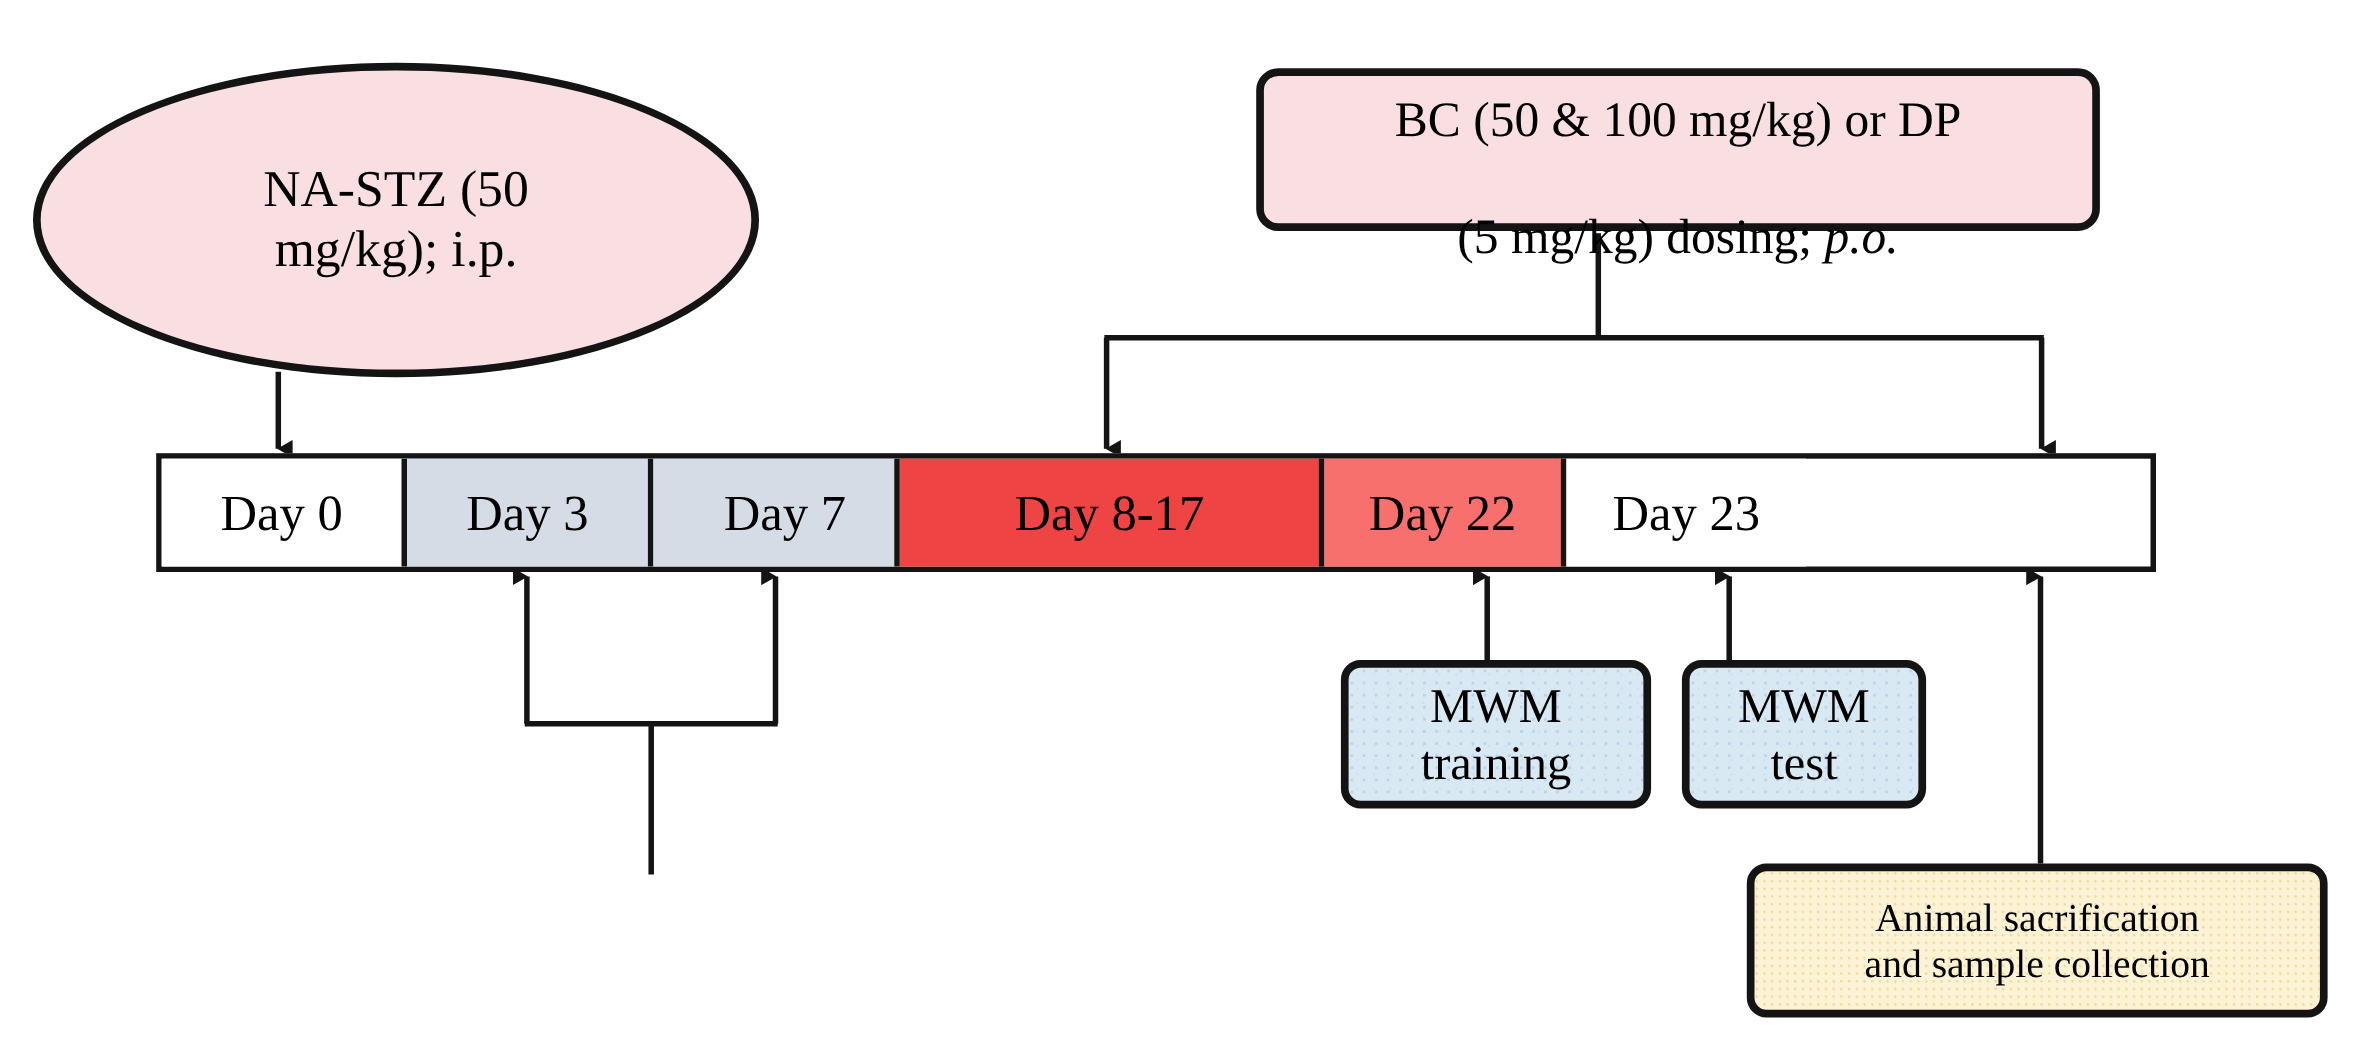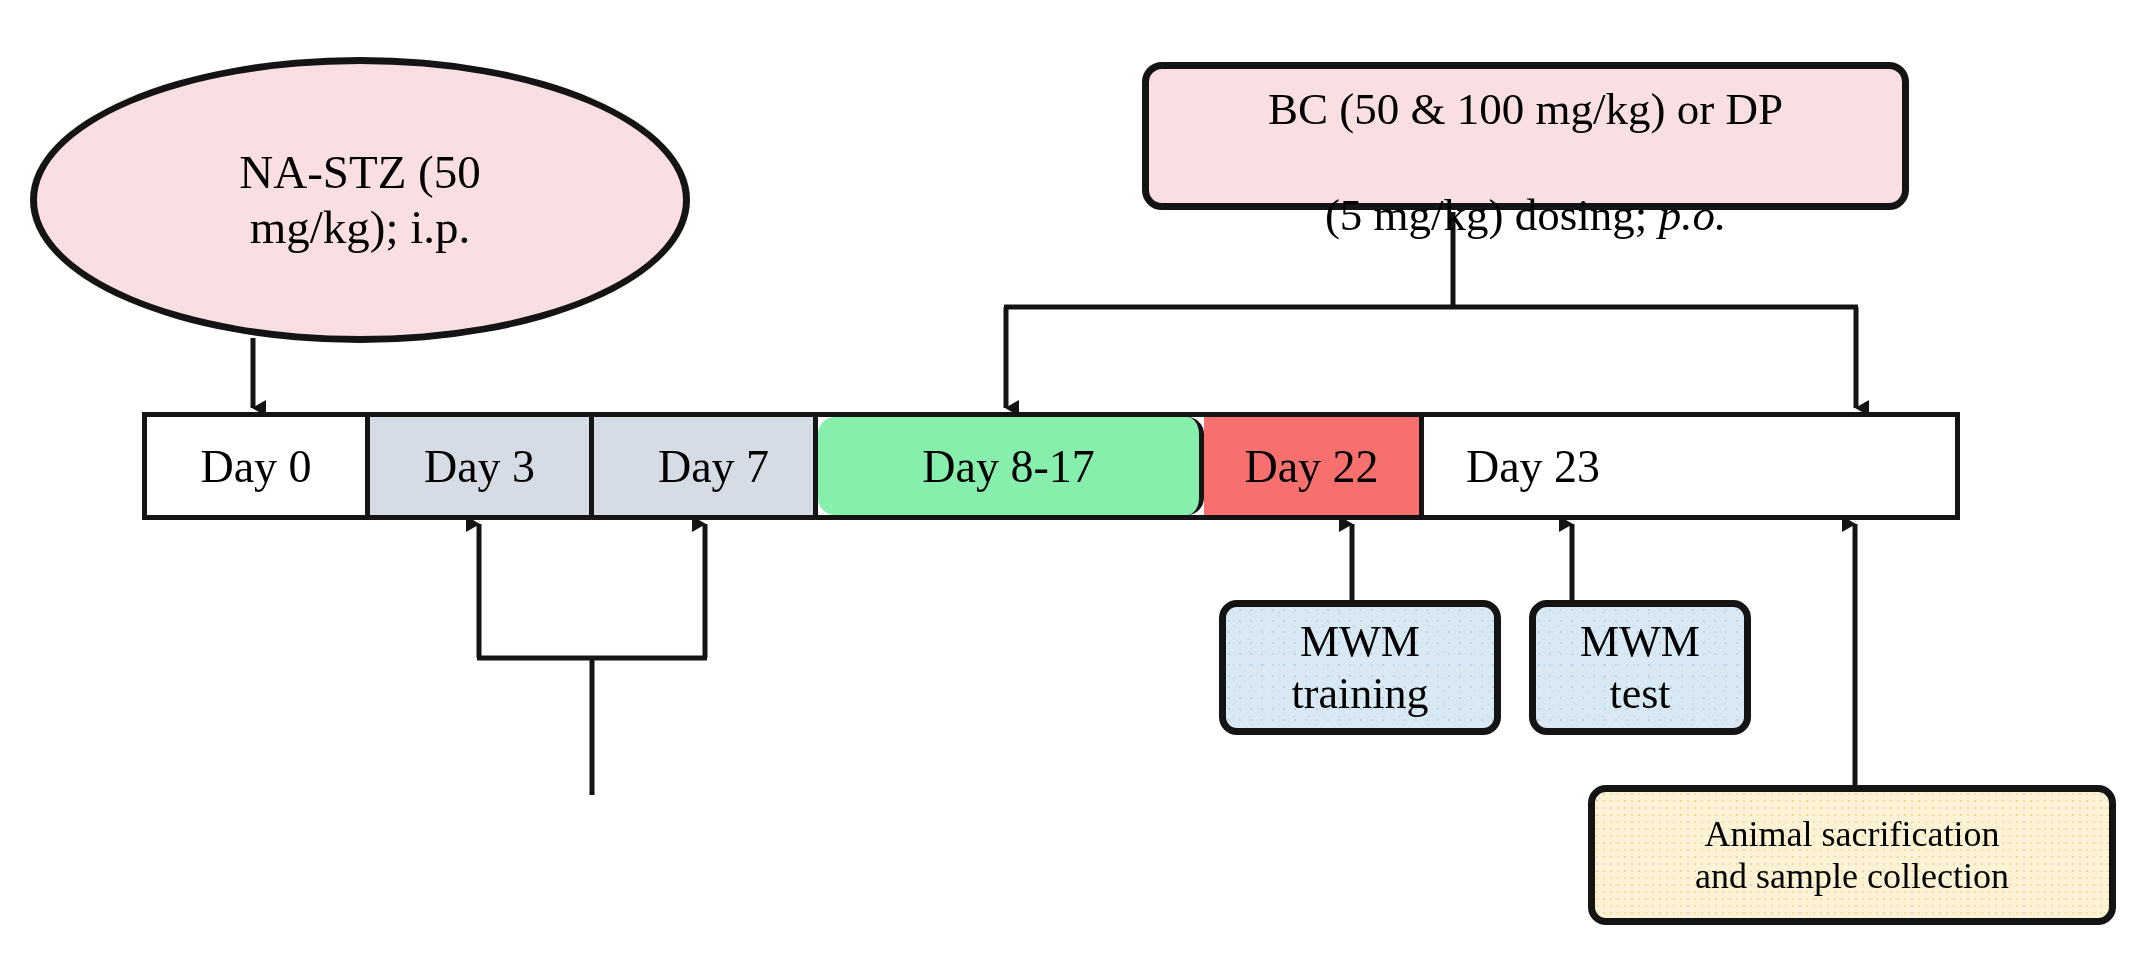--- a/index.html
+++ b/index.html
@@ -218,21 +218,21 @@
   <div id="timeline">
     <div class="tl-cell" style="width:223px;background:#ffffff;">
         <span>Day 0</span>
       </div>
     <div class="tl-cell" style="width:224px;background:#d5dce6;text-align:center;">
         <span>Day 3</span>
       </div>
     <div class="tl-cell" style="width:224px;background:#d5dce6;padding-left:20px;">
         <span>Day 7</span>
       </div>
-    <div class="tl-cell" style="width:386px;background:#86efac;border-radius:17px;">
+    <div class="tl-cell" style="width:386px;background:#ef4444;">
         <span>Day 8-17</span>
       </div>
     <div class="tl-cell" style="width:220px;background:#f8706e;">
         <span>Day 22</span>
       </div>
     <div class="tl-cell" style="width:218px;background:#ffffff;">
         <span>Day 23</span>
       </div>
   </div>
 

